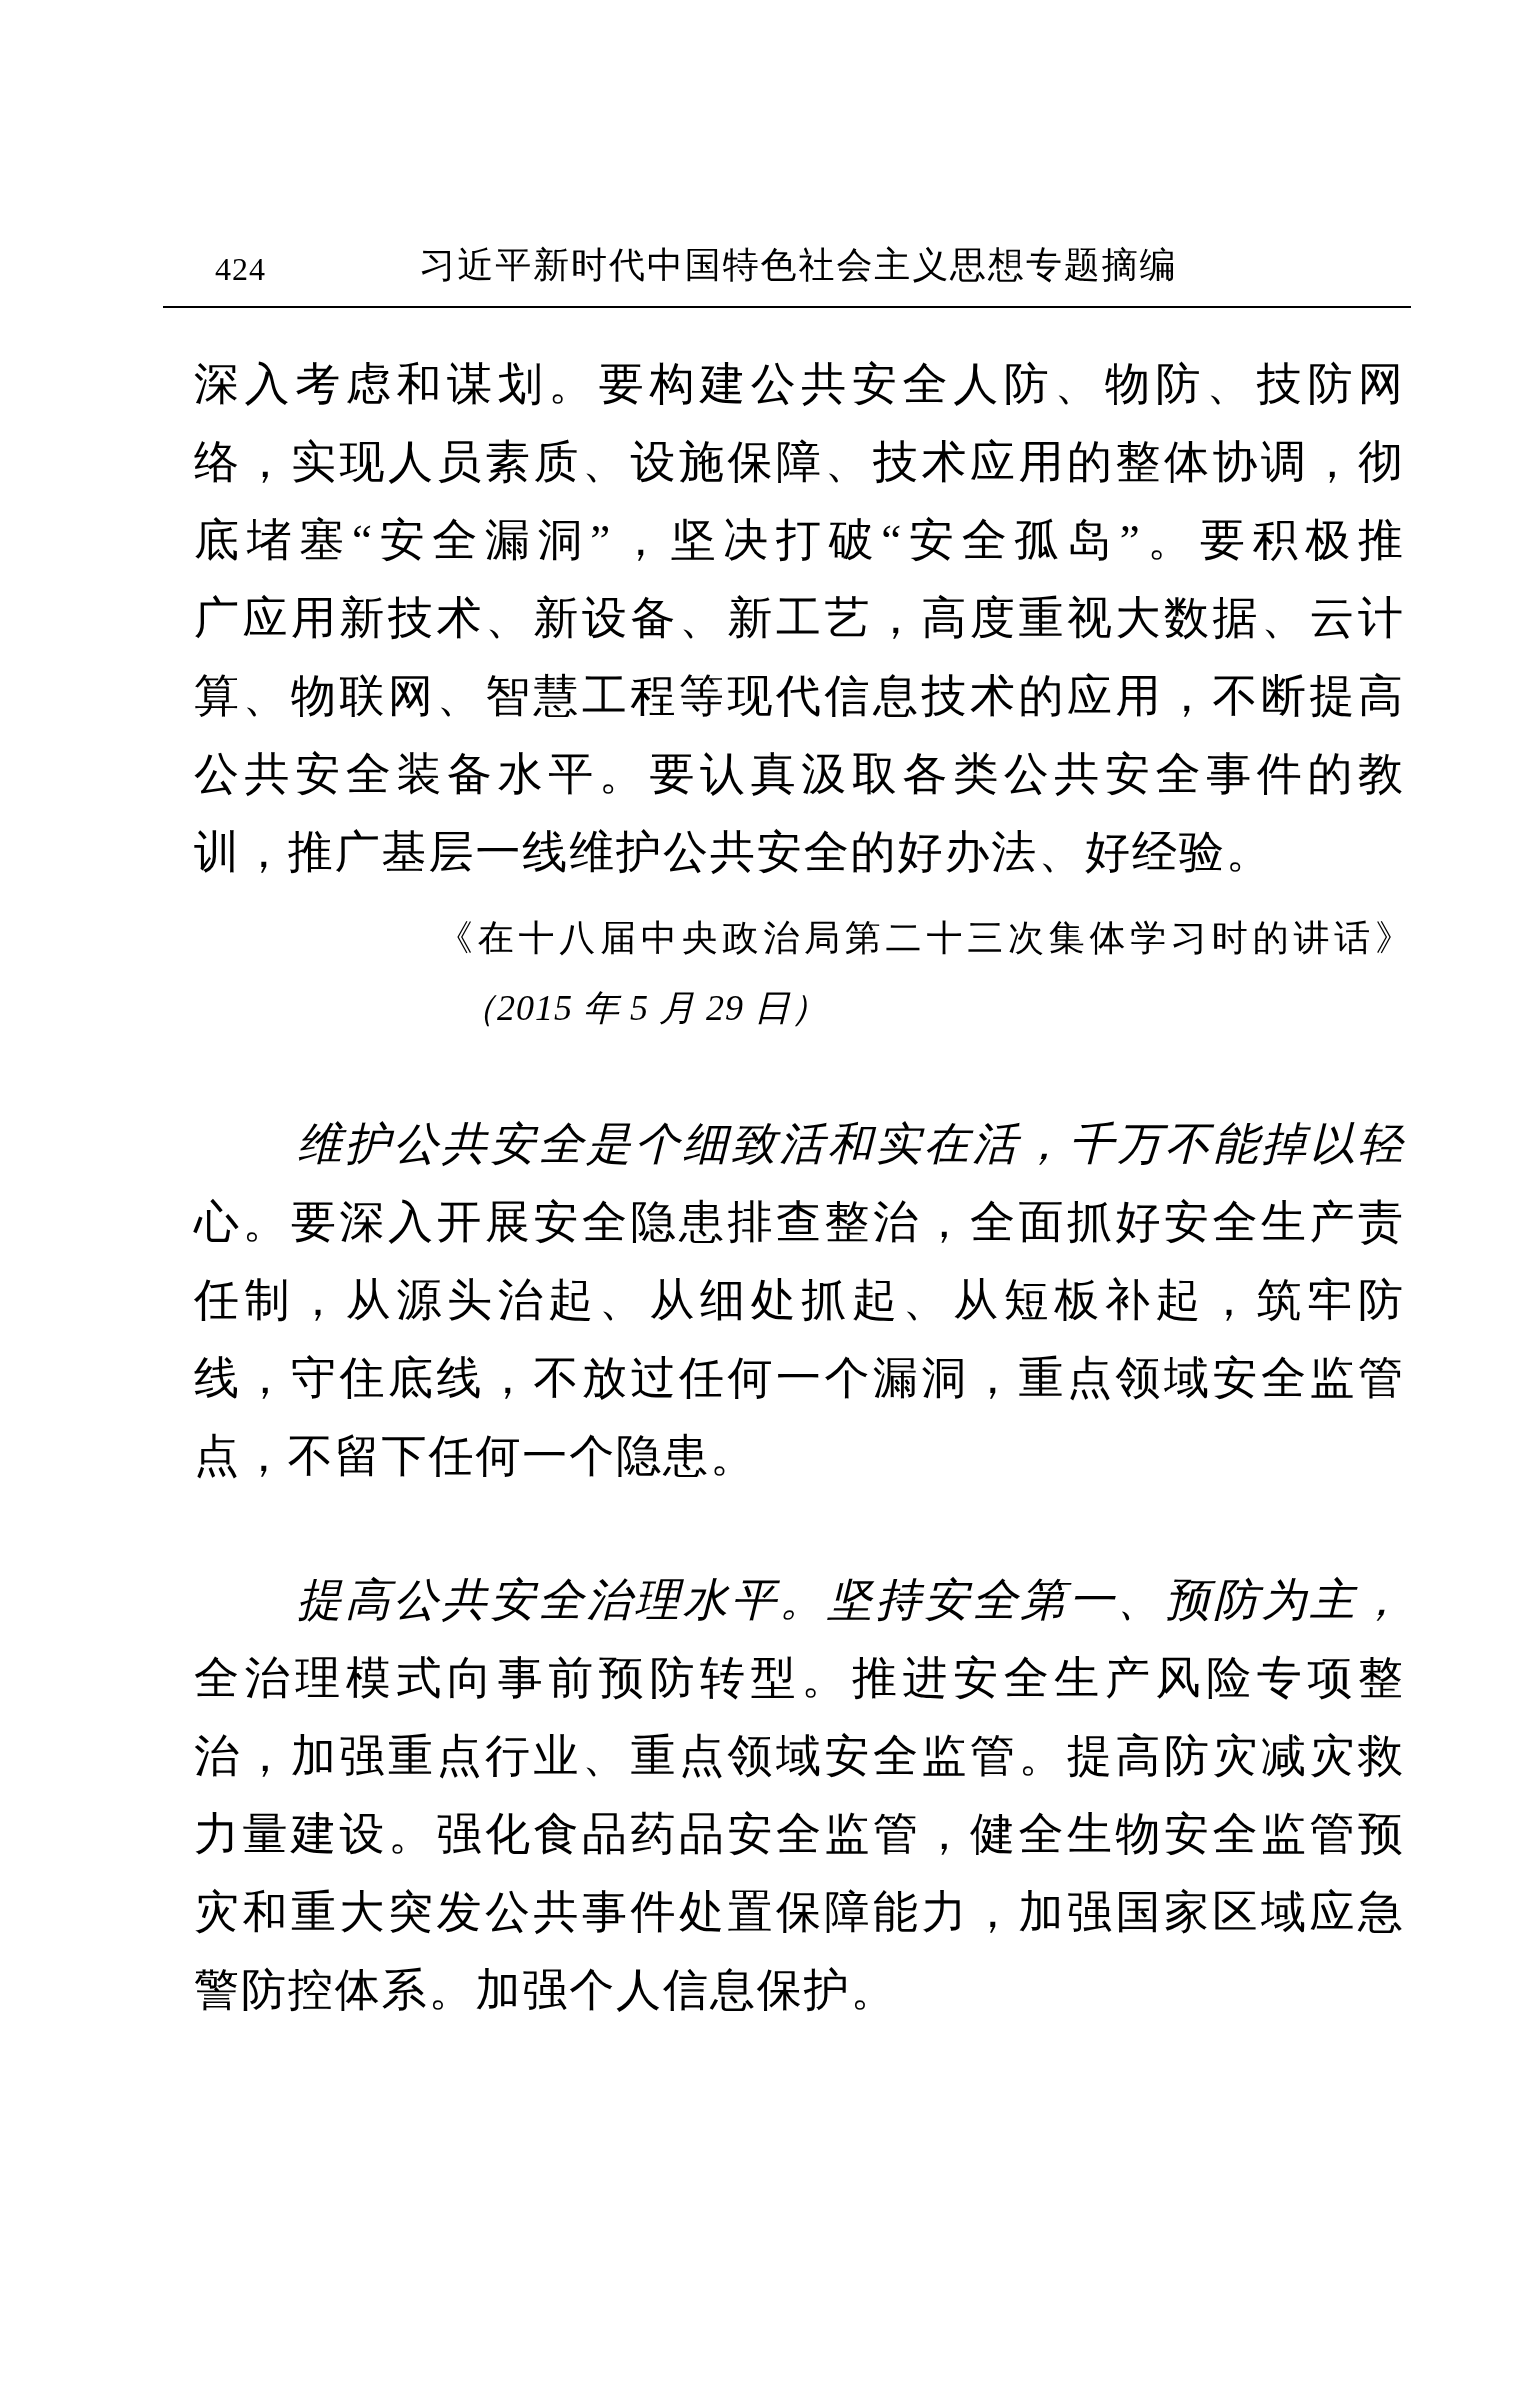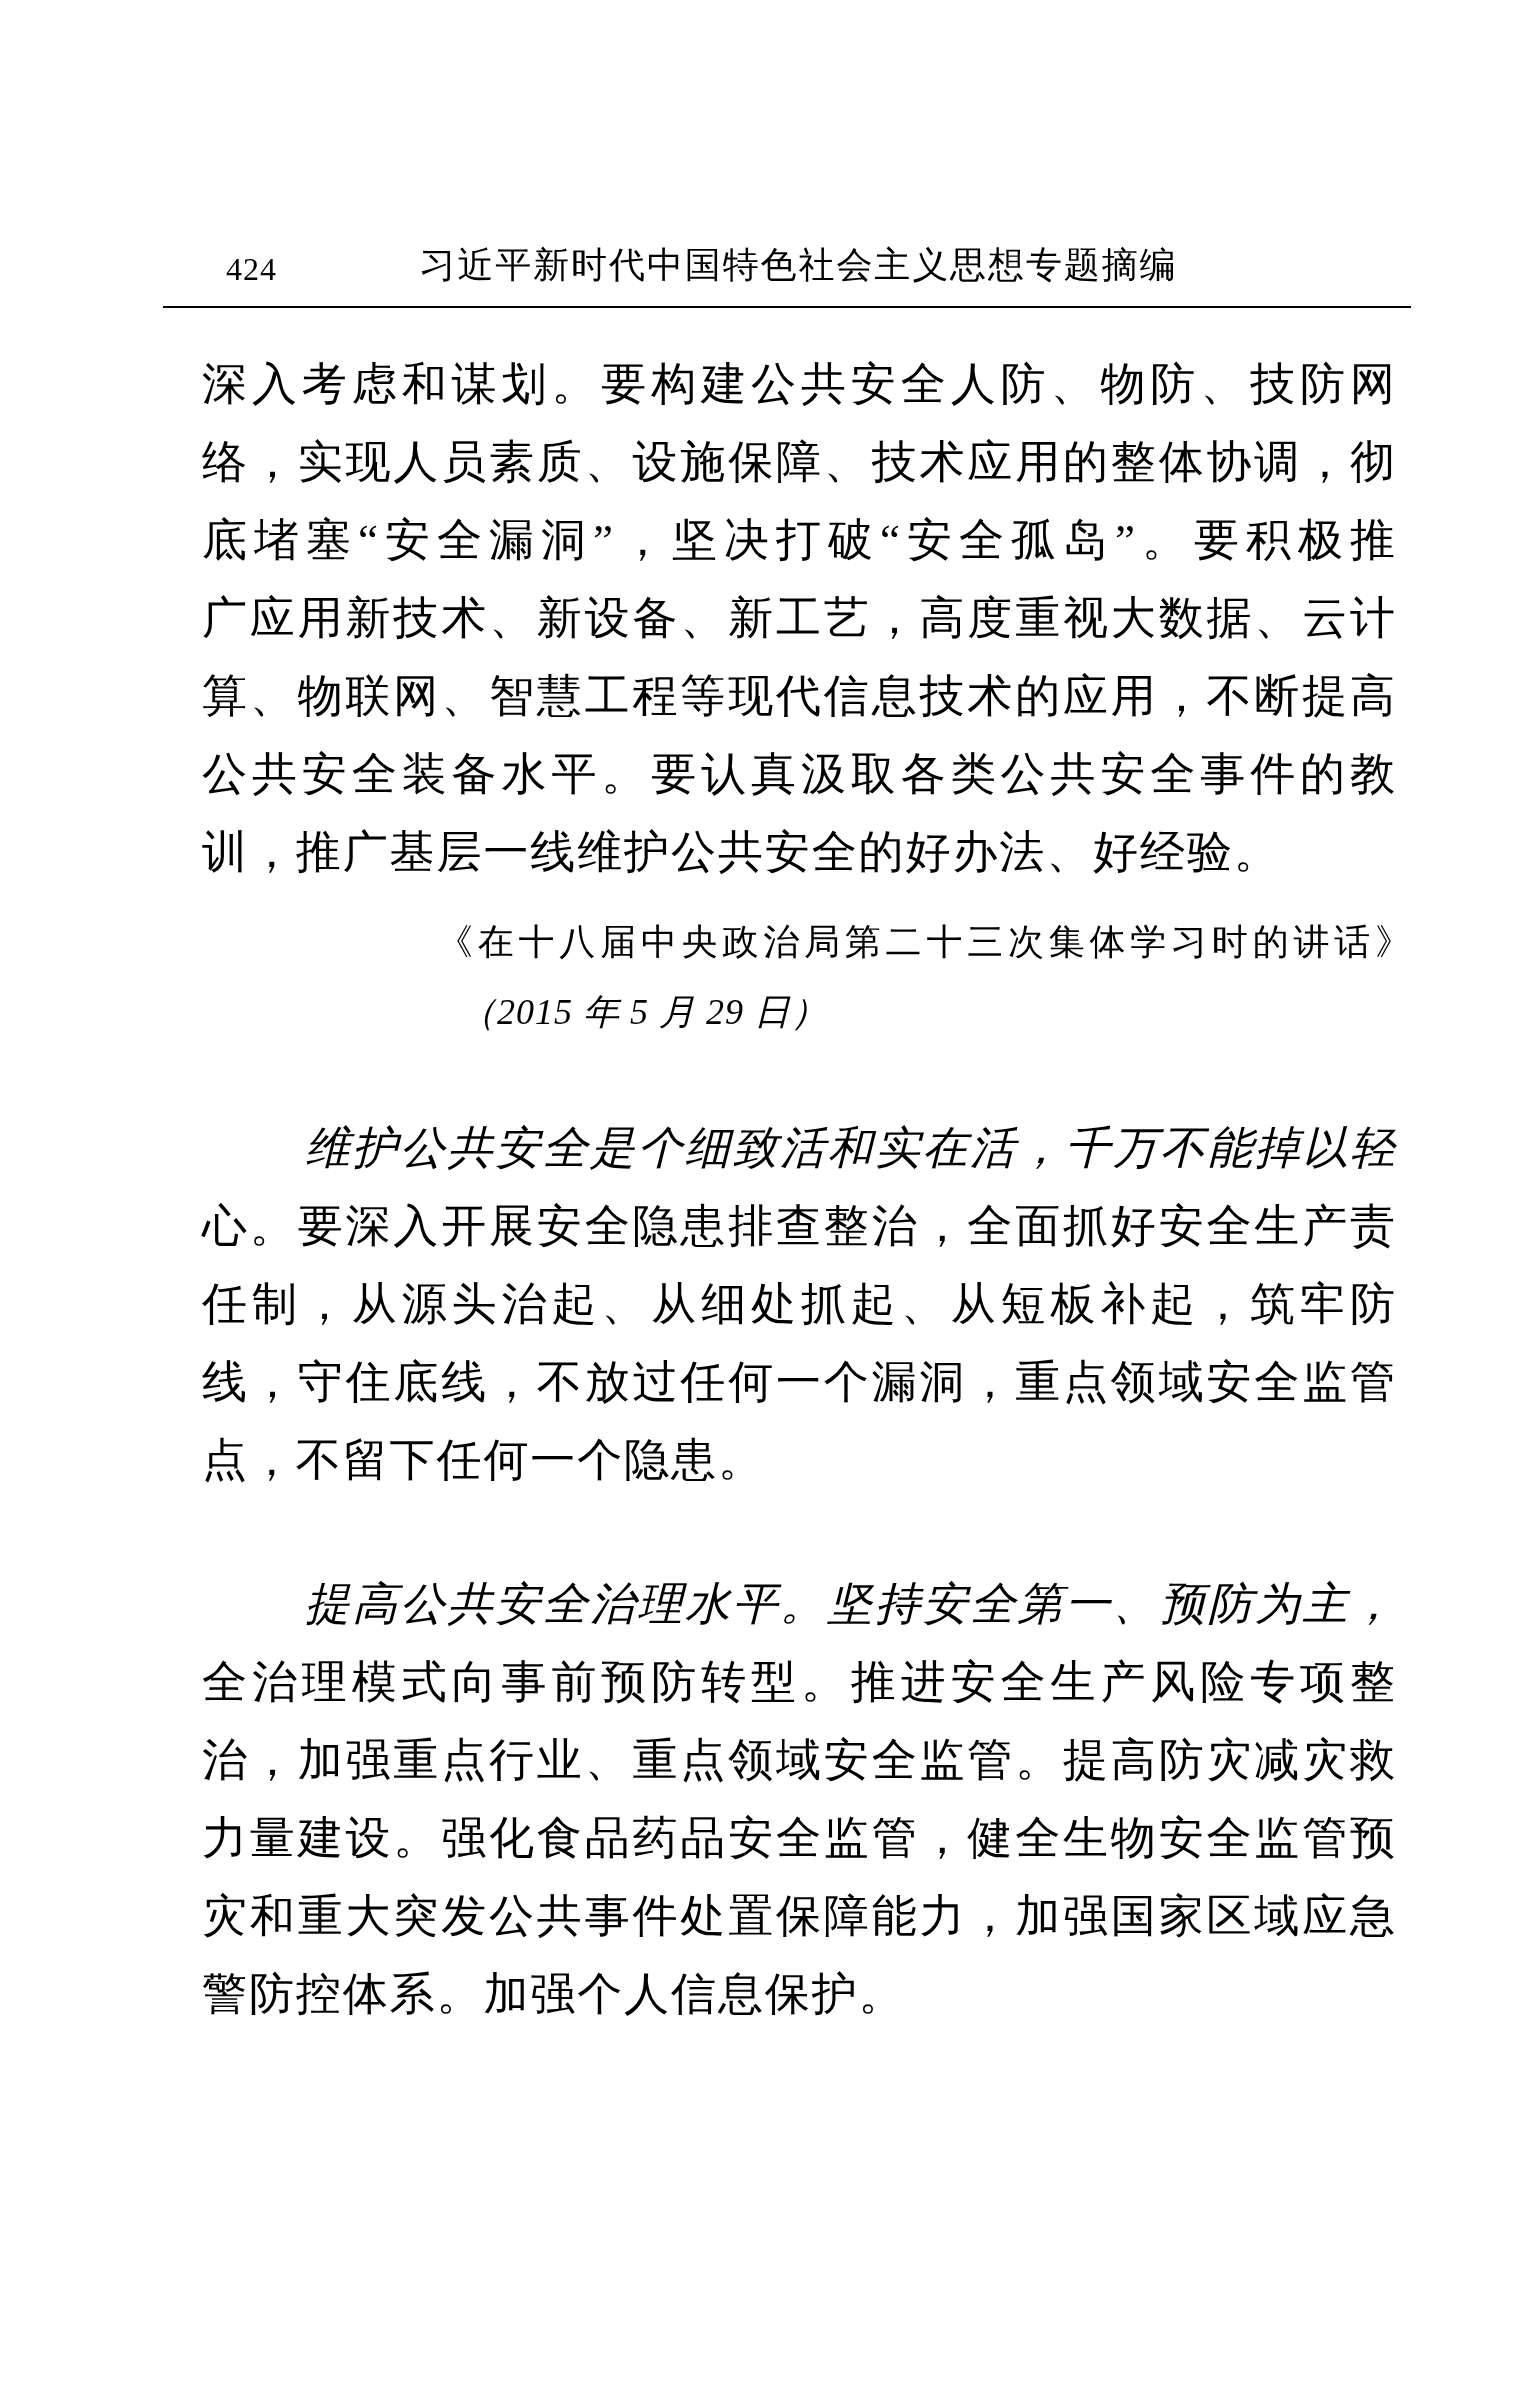--- a/index.html
+++ b/index.html
@@ -19,41 +19,41 @@
     box-sizing: border-box;
     padding: 241px 115px 0 186px;
   }
   
   .running-head {
     position: relative;
     height: 49px;
   }
   .page-number {
     position: absolute;
-    left: 40px;
+    left: 29px;
     bottom: 1.9px;
     font-size: 32px;
     letter-spacing: 1px;
   }
   .head-title {
     text-align: center;
     font-size: 36px;
     line-height: 49px;
     letter-spacing: 1.9px;
     white-space: nowrap;
   }
   .head-rule {
     height: 2.9px;
     background: #000;
     margin-top: 15.5px;
     margin-left: -23px;
     width: calc(100% + 23px);
   }
   
-  .para { margin: 16px; }
+  .para { margin: 8px; }
   .p1 { margin-top: 37px; }
   .p2 { margin-top: 62px; }
   .p3 { margin-top: 66px; }
   .bodyline {
     font-size: 45px;
     line-height: 78px;
     white-space: nowrap;
     text-align: justify;
     text-align-last: justify;
     text-justify: inter-character;

